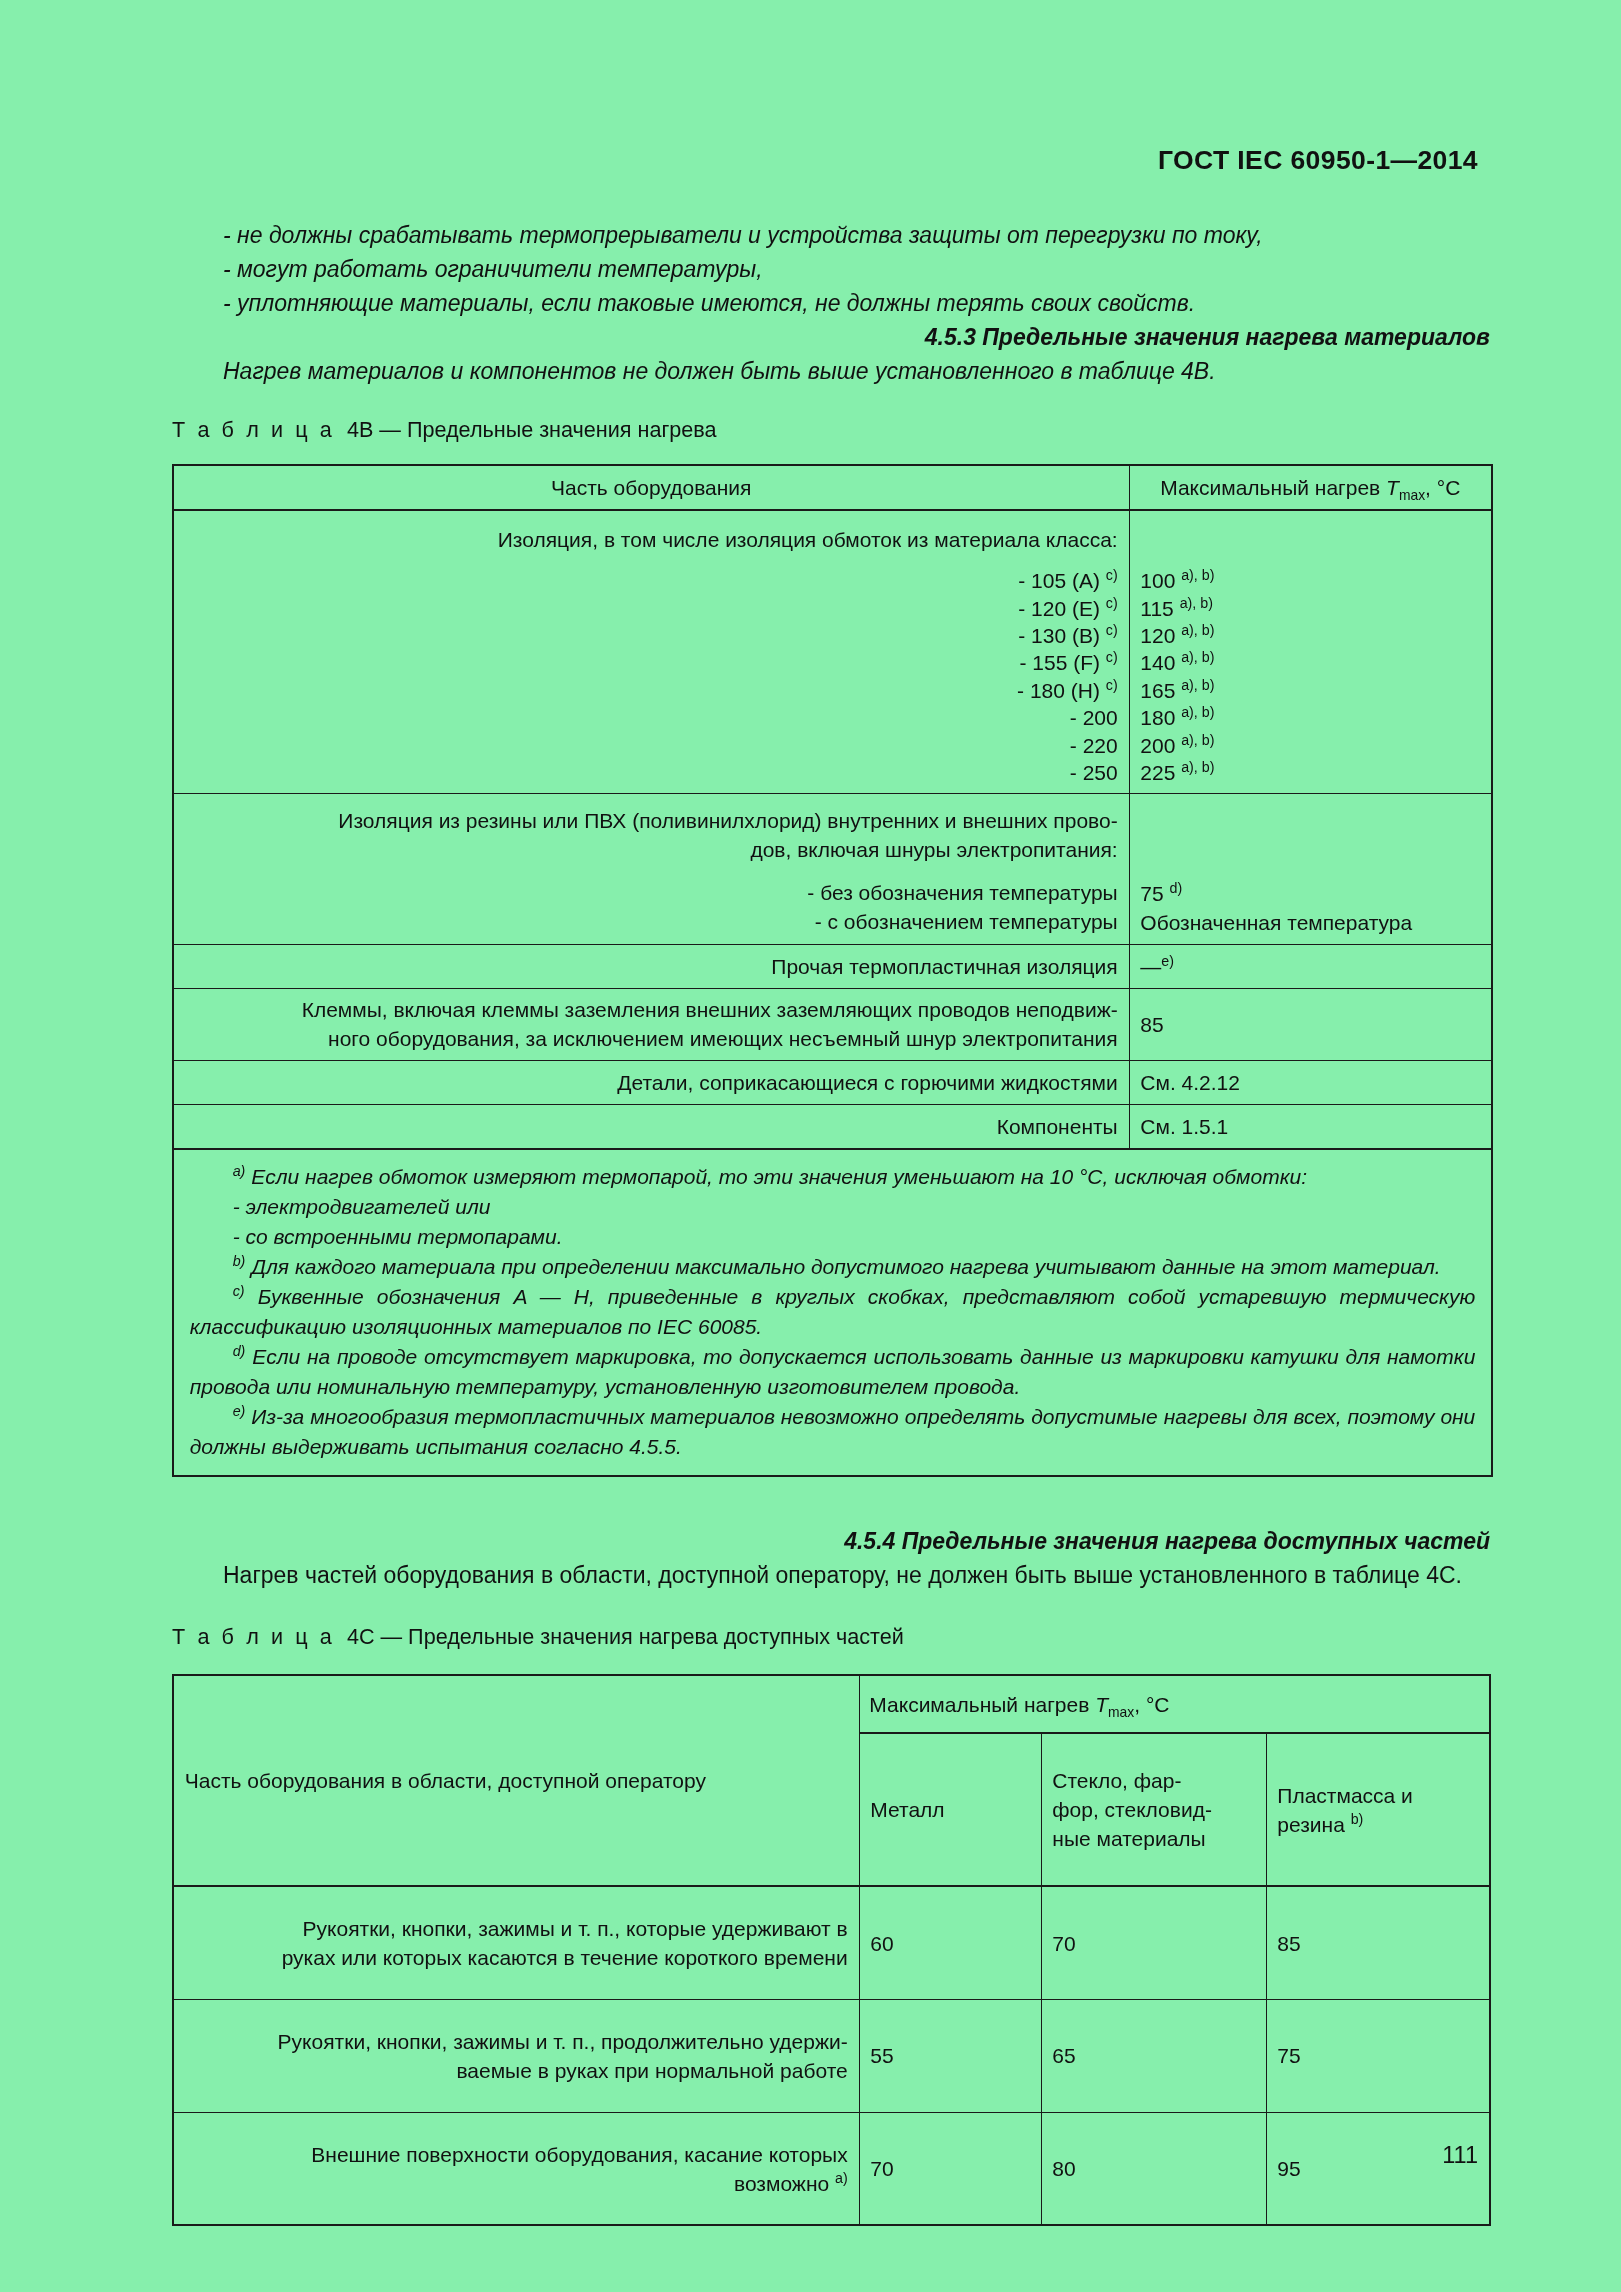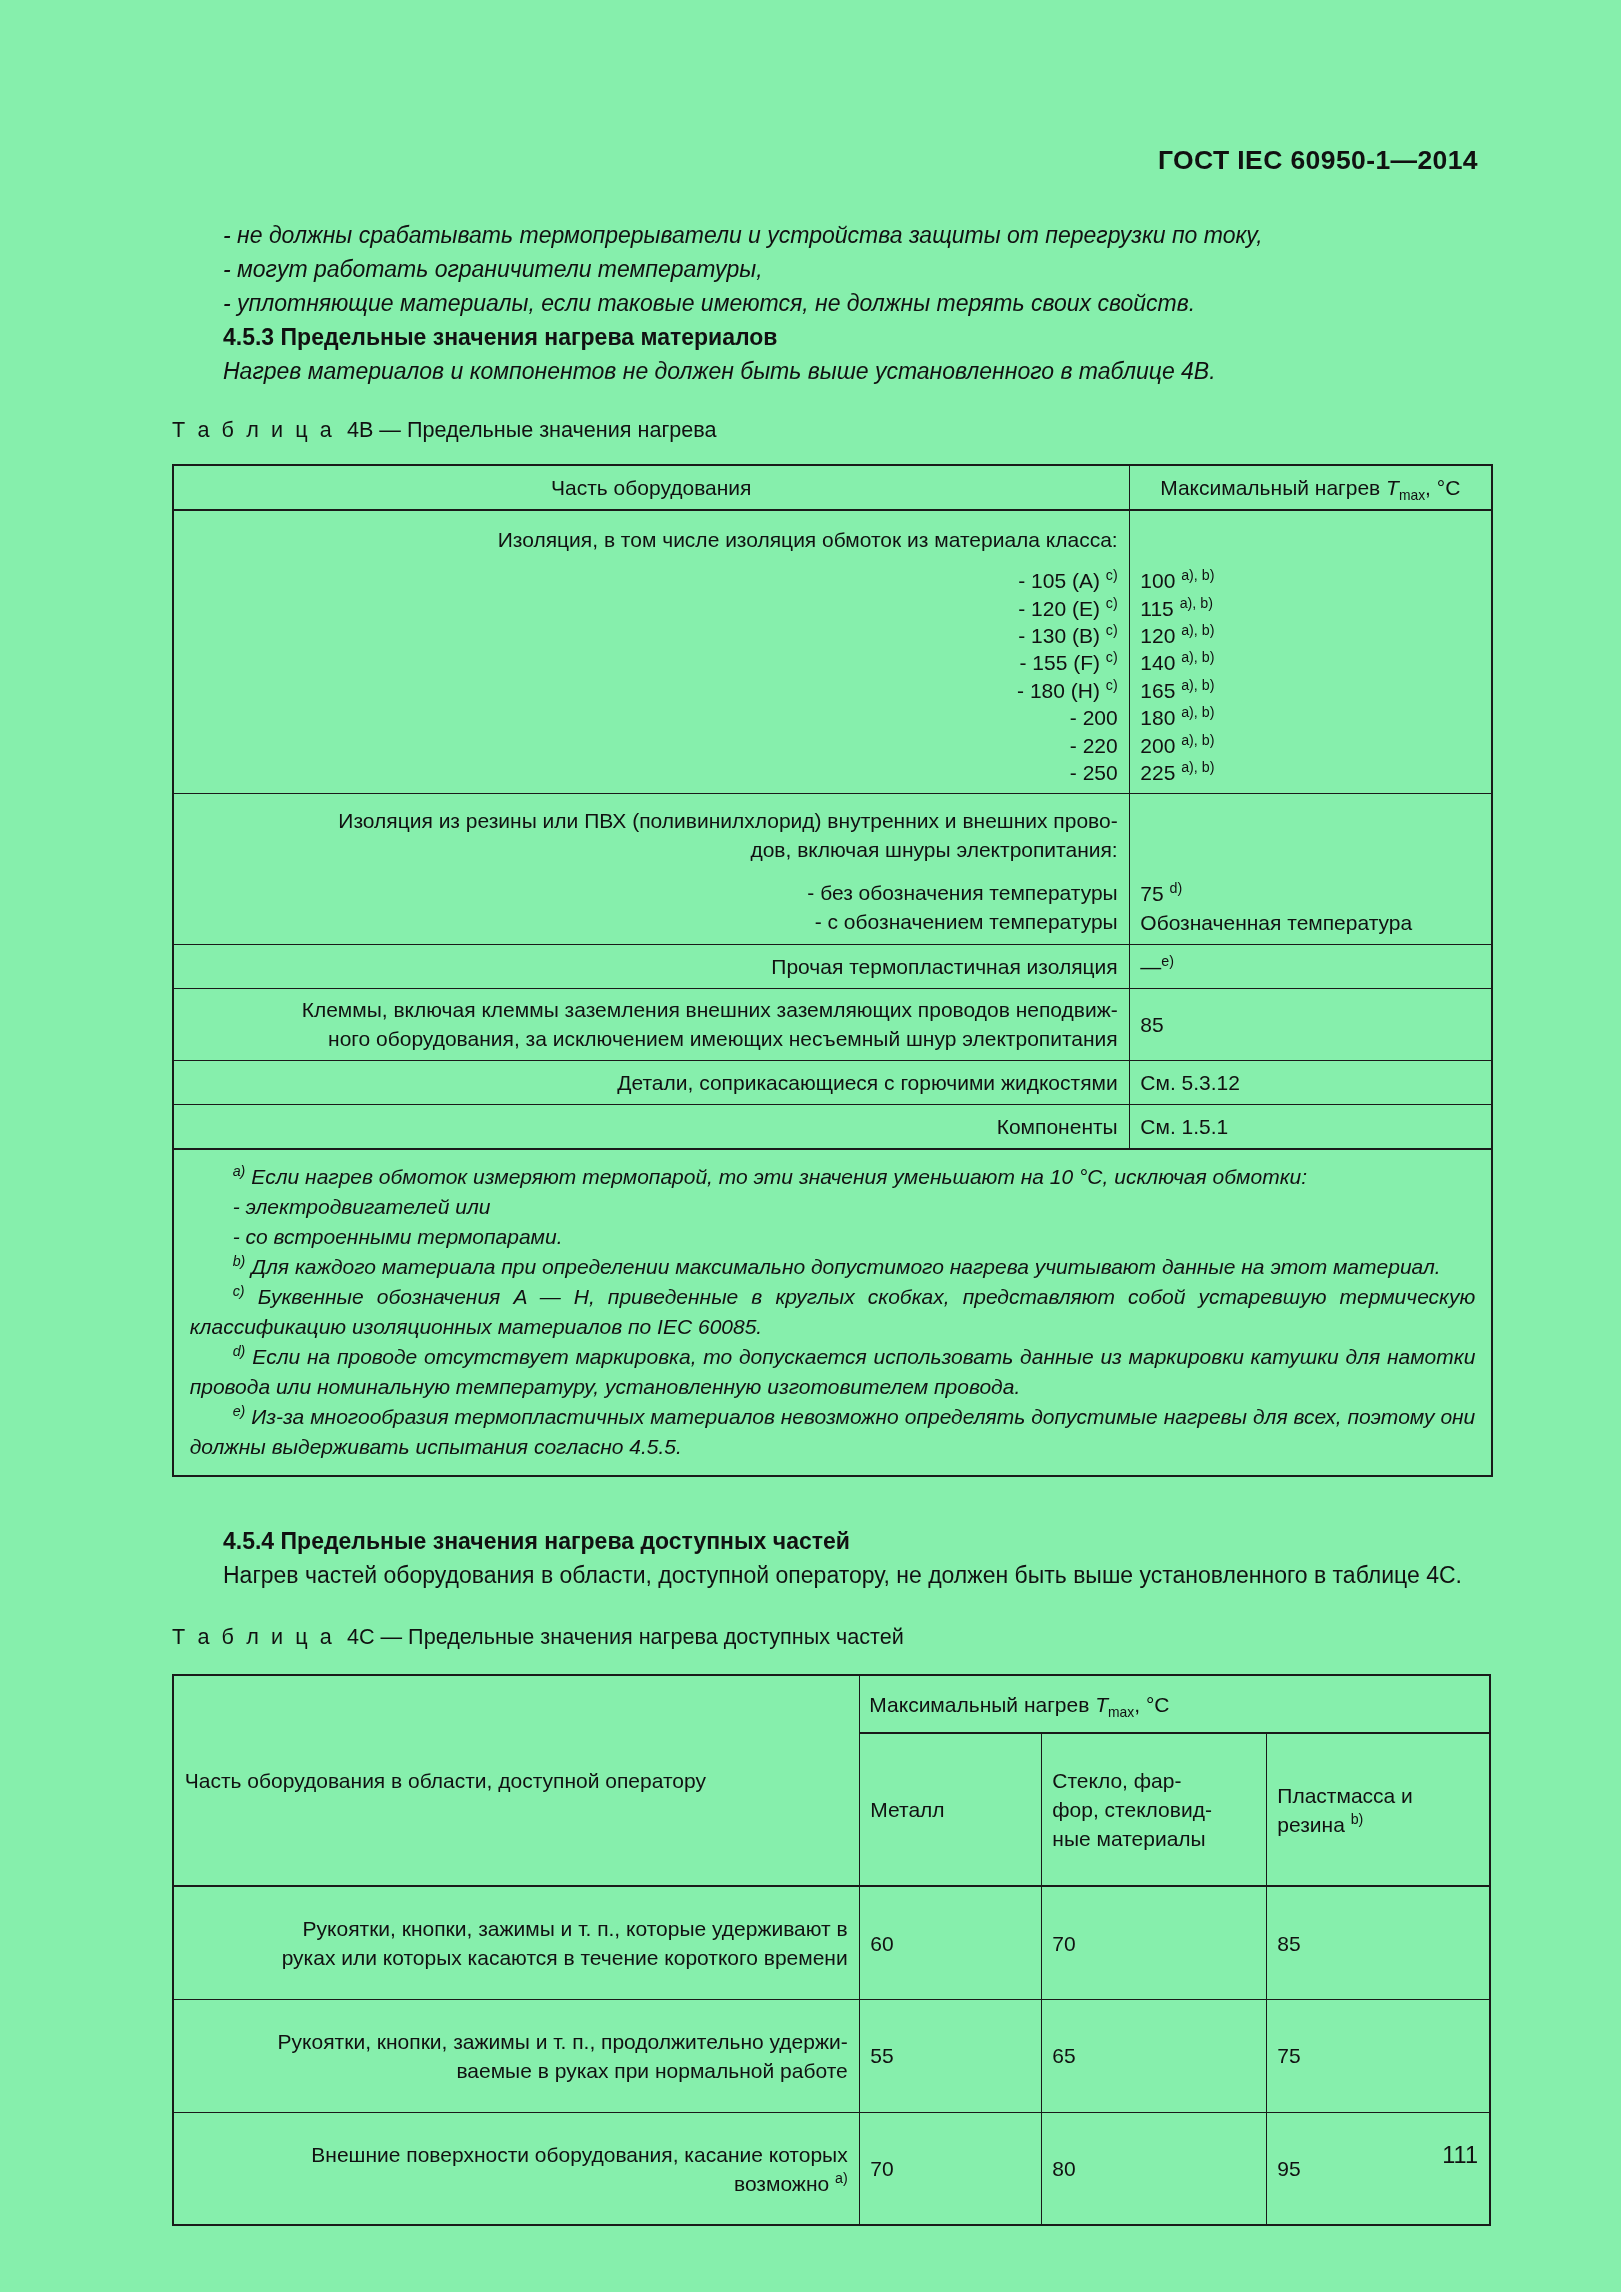--- a/index.html
+++ b/index.html
@@ -56,21 +56,22 @@
   }
   .indent-para {
     text-indent: 51px;
   }
   .sec-head {
     font-size: 23px;
     font-weight: bold;
     line-height: 34px;
     margin: 0;
     text-indent: 51px;
-    text-align: left;
+    text-align: right;
+    font-style: italic;
   }
   .tbl-caption {
     font-size: 21.6px;
     line-height: 31px;
     margin: 0;
     text-align: left;
     white-space: nowrap;
   }
   .tbl-caption .sp {
     letter-spacing: 3.1px;
@@ -243,21 +244,21 @@
           <tr>
             <td class="l">
               <div>Клеммы, включая клеммы заземления внешних заземляющих проводов неподвиж-</div>
               <div>ного оборудования, за исключением имеющих несъемный шнур электропитания</div>
             </td>
             <td class="c">85</td>
           </tr>
 
           <tr>
             <td class="l">Детали, соприкасающиеся с горючими жидкостями</td>
-            <td class="c">См. 5.3.12</td>
+            <td class="c">См. 4.2.12</td>
           </tr>
 
           <tr>
             <td class="l">Компоненты</td>
             <td class="c">См. 1.5.1</td>
           </tr>
 
           <tr>
             <td class="notes-cell" colspan="2">
               <p class="note-first"><sup>a)</sup> <span>Если нагрев обмоток измеряют термопарой, то эти значения уменьшают на 10 °С, исключая обмотки:</span></p>

